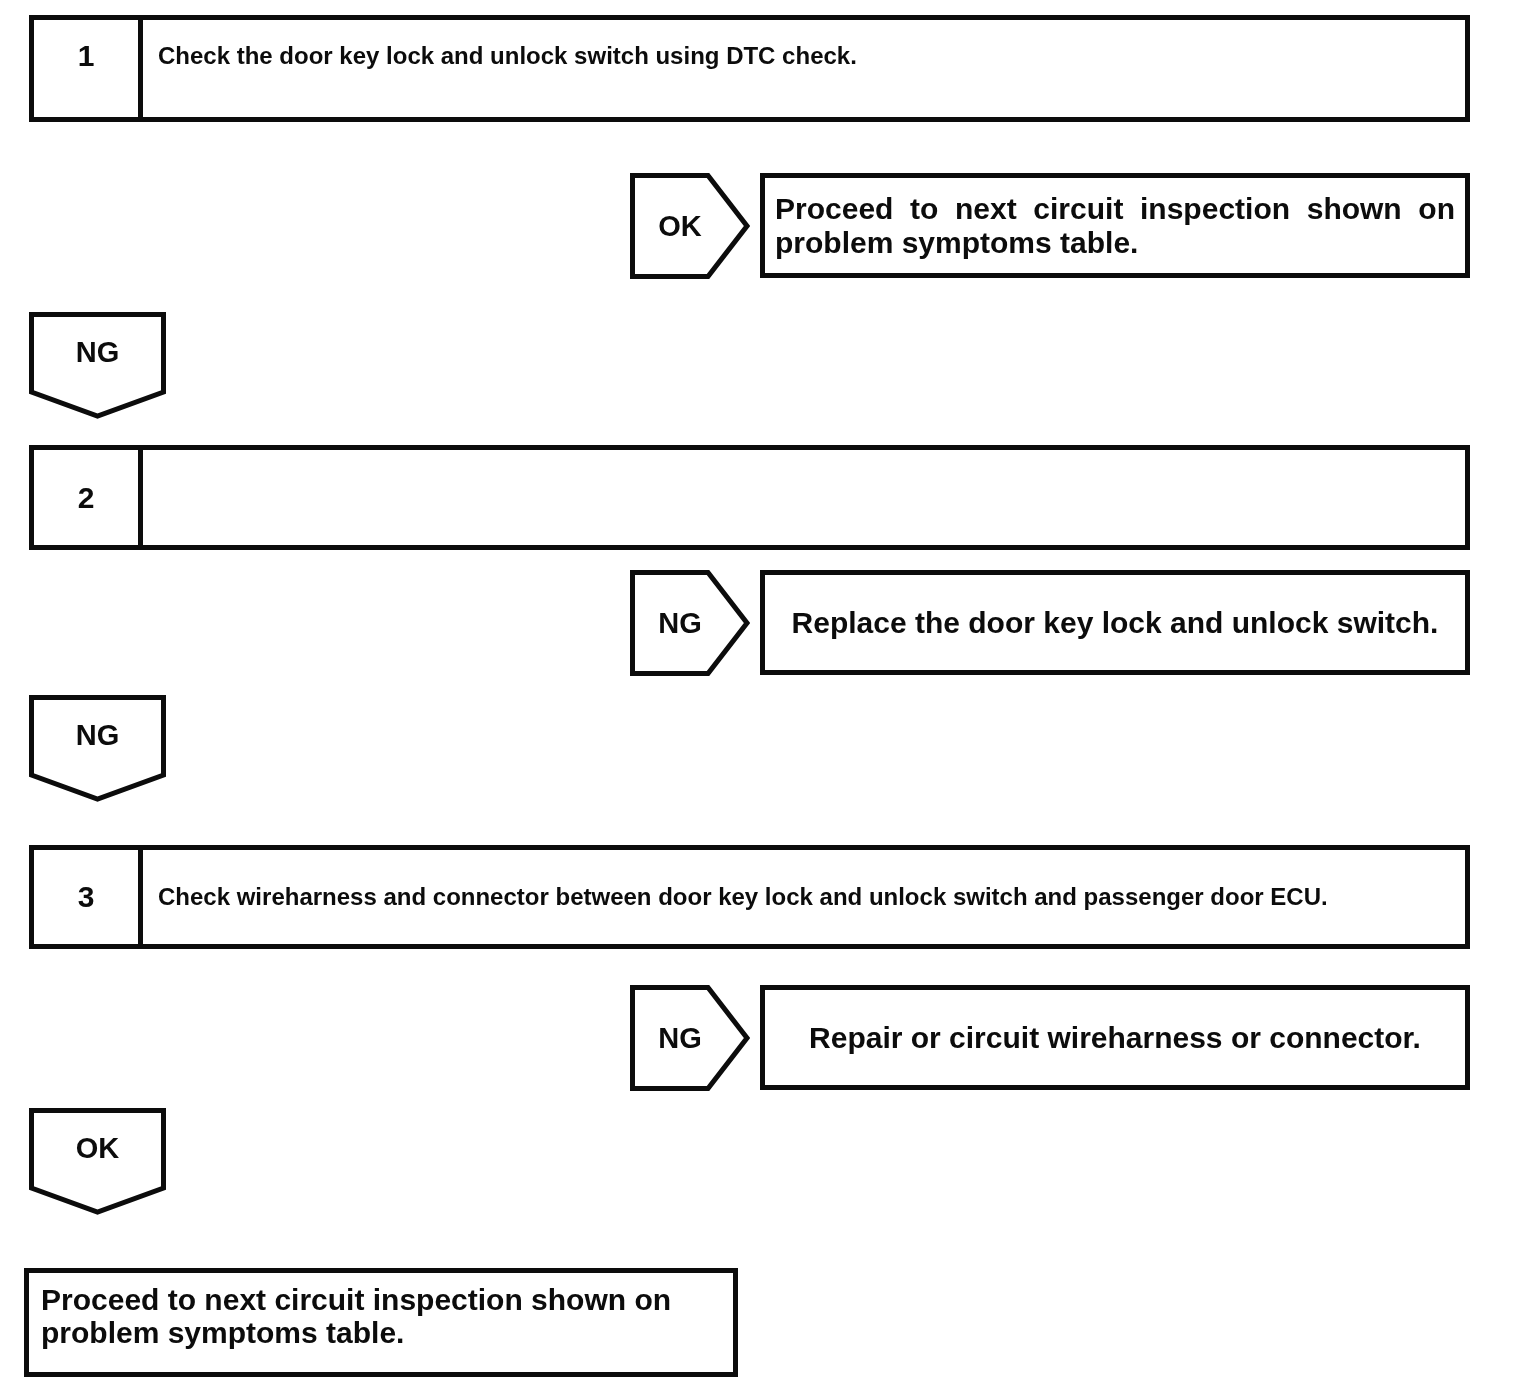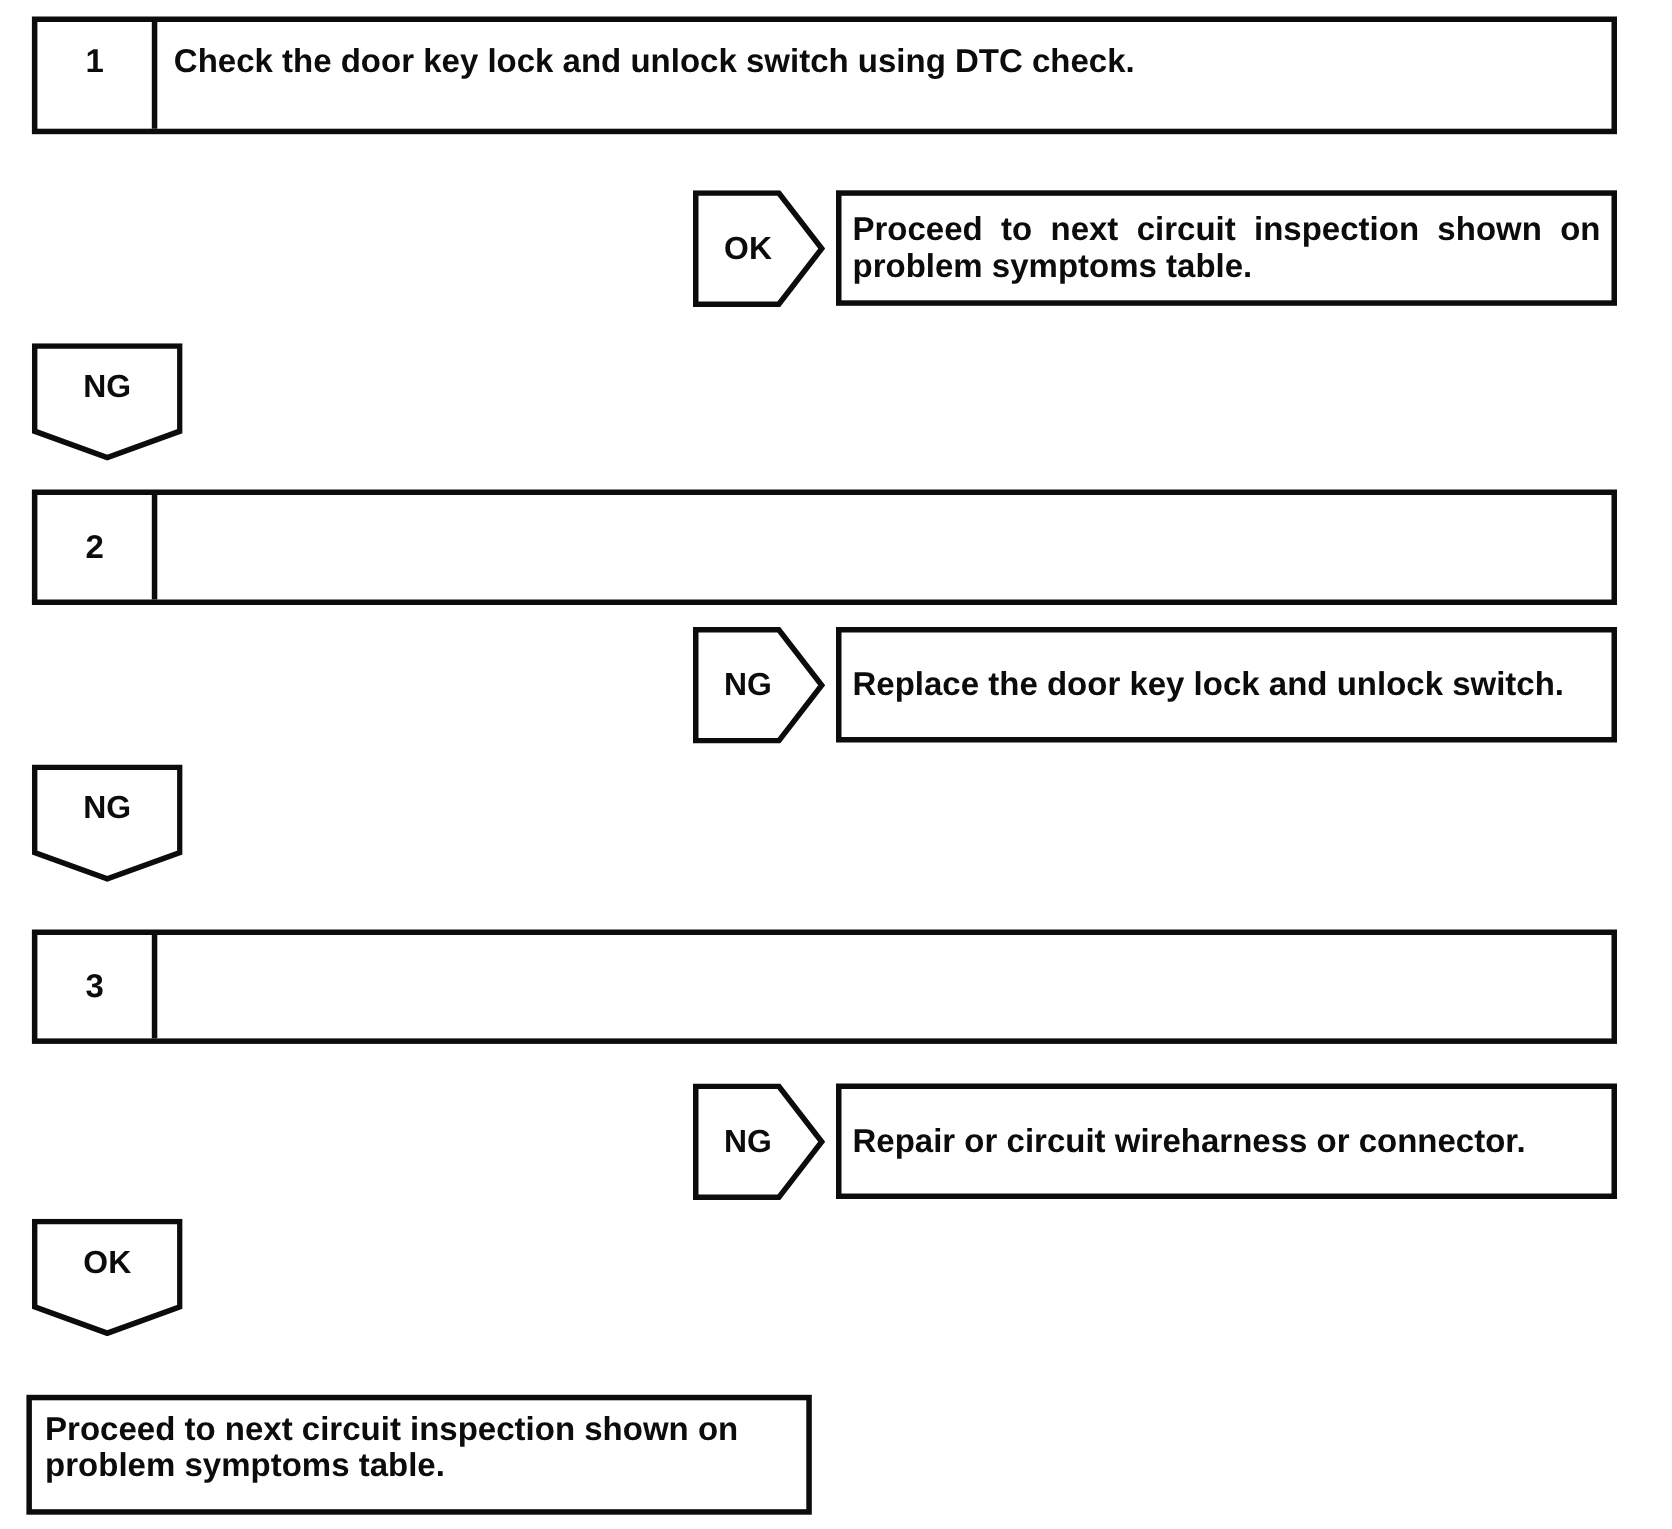--- a/index.html
+++ b/index.html
@@ -25,21 +25,21 @@
   .num-cell {
     width: 109px;
     border-right: 5px solid #0c0c0c;
     display: flex; align-items: center; justify-content: center;
     font-size: 30px; font-weight: bold;
   }
   .instr-cell {
     flex: 1;
     display: flex; align-items: center;
     padding: 0 20px 0 15px;
-    font-size: 30px; font-weight: bold; line-height: 36px;
+    font-size: 24px; font-weight: bold; line-height: 36px;
     text-align: justify;
   }
   .step-box.raise .num-cell,
   .step-box.raise .instr-cell { padding-bottom: 26px; }
 
   
   .branch-row { position: absolute; left: 0; width: 1520px; }
   .arrow-pent {
     position: absolute; left: 630px; top: 0;
     width: 120px; height: 106px;
@@ -51,21 +51,21 @@
     font-size: 29px; font-weight: bold;
   }
   .result-box {
     position: absolute; left: 760px; top: 0;
     width: 710px; height: 105px;
     border: 5px solid #0c0c0c; background: #fff;
     display: flex; align-items: center;
     padding: 0 10px;
     font-size: 30px; font-weight: bold; line-height: 34px;
   }
-  .result-box .rtext { width: 100%; }
+  .result-box .rtext { width: 100%; text-align: center; }
   .result-box .rtext.justify { text-align: justify; }
 
   
   .down-pent {
     position: absolute; left: 29px;
     width: 137px; height: 107px;
   }
   .down-pent svg { display: block; width: 137px; height: 107px; }
   .down-label {
     position: absolute; left: 0; top: 0; width: 137px; height: 80px;
@@ -129,20 +129,21 @@
 
   <div class="down-pent" style="top:695px;">
     <svg viewBox="0 0 137 107">
       <polygon points="2.5,2.5 134.5,2.5 134.5,80 68.5,104 2.5,80" fill="#ffffff" stroke="#0c0c0c" stroke-width="5"></polygon>
     </svg>
     <span class="down-label">NG</span>
   </div>
 
   <section class="step-box" style="top:845px; height:104px;">
     <div class="num-cell">3</div>
+    <div class="instr-cell">Check wireharness and connector between door key lock and unlock switch and passenger door ECU.</div>
   </section>
 
   <div class="branch-row" style="top:985px;">
     <div class="arrow-pent">
       <svg viewBox="0 0 120 106">
         <polygon points="2.5,2.5 78,2.5 117,53 78,103.5 2.5,103.5" fill="#ffffff" stroke="#0c0c0c" stroke-width="5"></polygon>
       </svg>
       <span class="pent-label">NG</span>
     </div>
     <div class="result-box">

